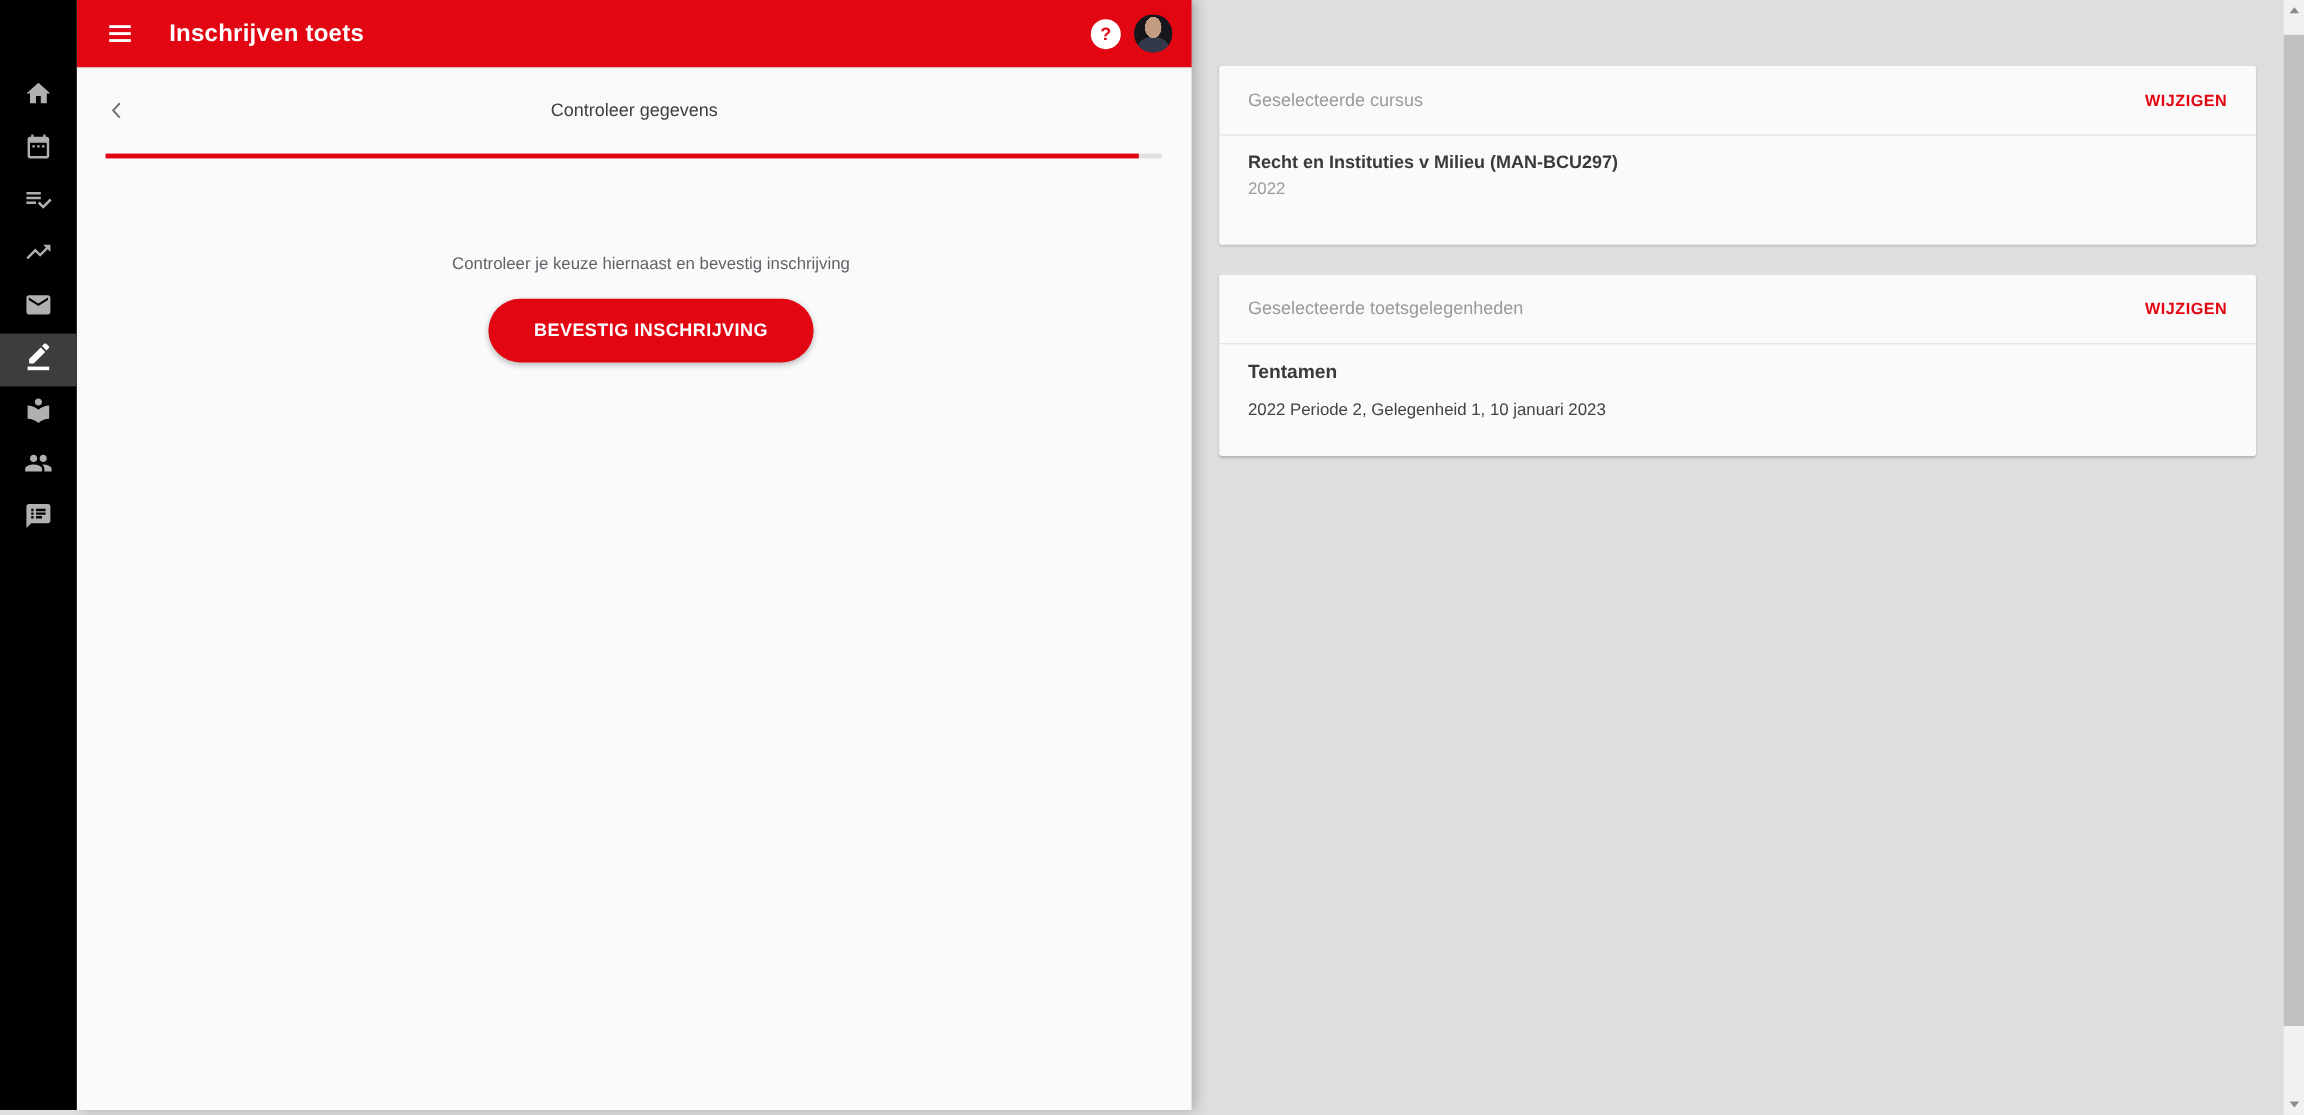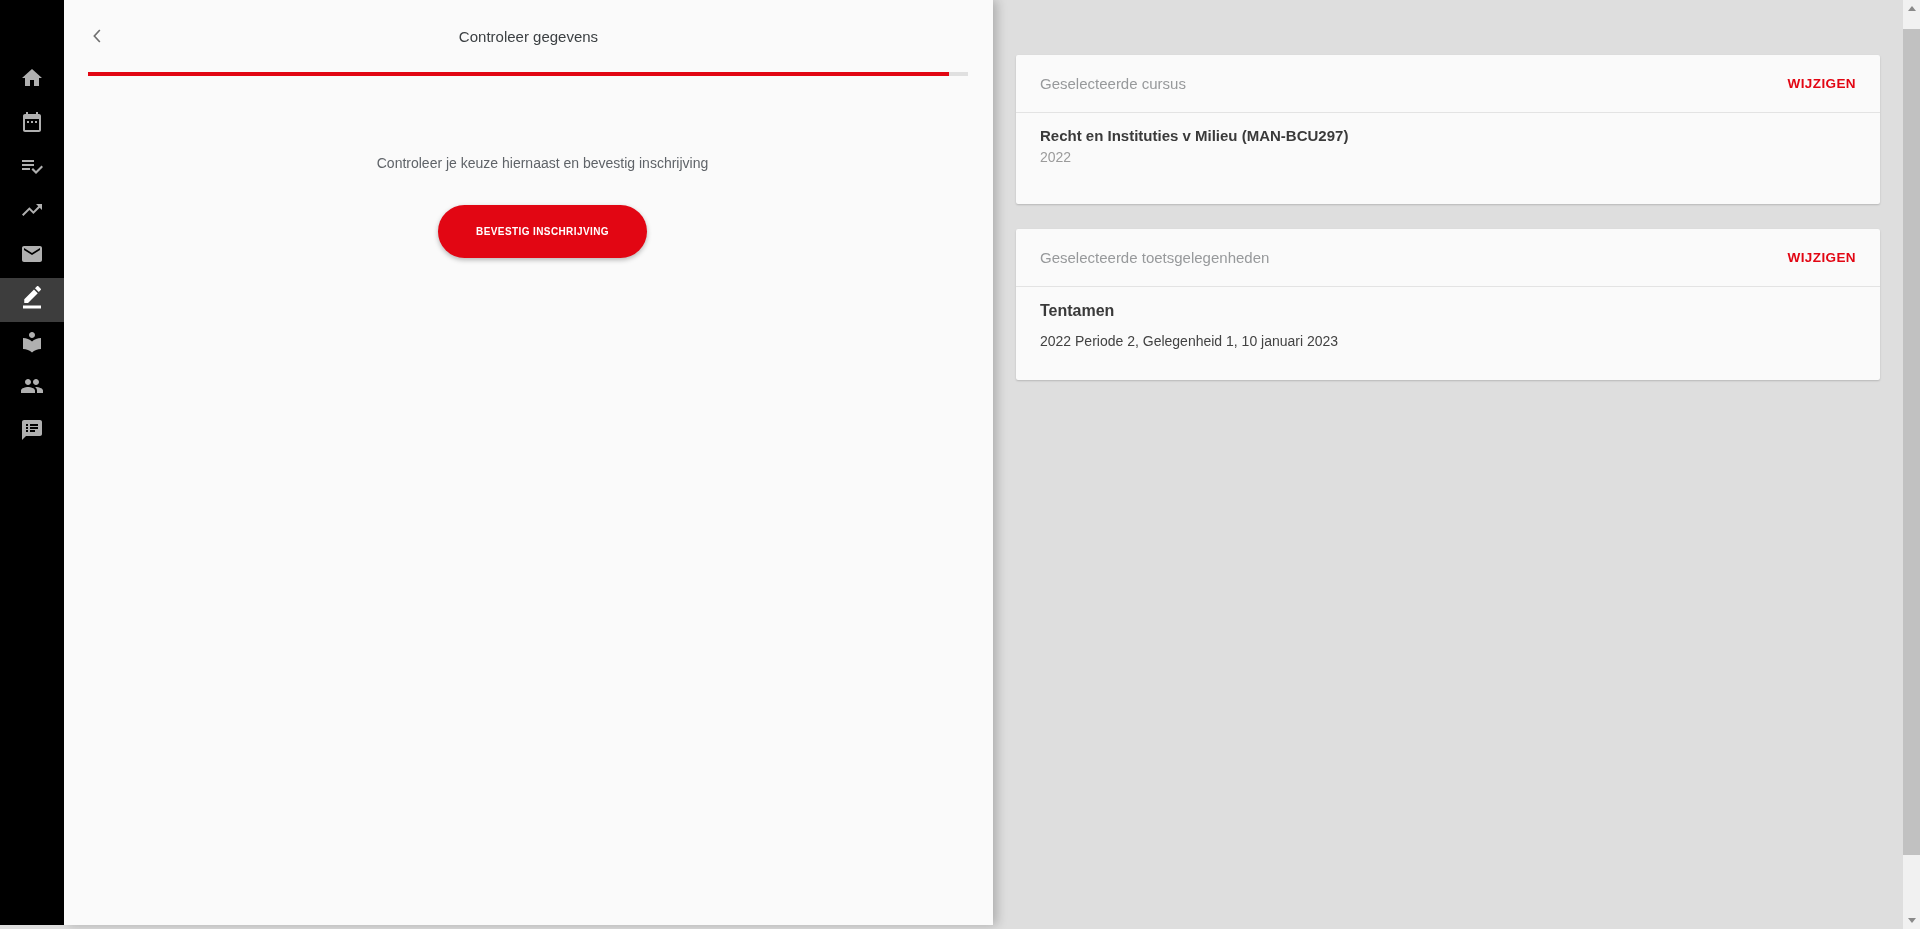--- a/index.html
+++ b/index.html
@@ -28,21 +28,21 @@
 
   .subheader { height:72px; position:relative; display:flex; align-items:center; justify-content:center;border-radius:27px; }
   .back-btn { position:absolute; left:20px; top:50%; transform:translateY(-50%); width:28px; height:28px; display:flex; align-items:center; justify-content:center; cursor:pointer; }
   .step-title { font-size:15px; color:#3c4043; }
 
   .progress { height:4px; margin:0 25px 0 24px; background:#e0e0e0; }
   .progress-fill { height:4px; background:#e20613; width:0; }
 
   .wizard-body { text-align:center; padding-top:79px;padding-left:28px; }
   .instruction { font-size:14px; color:#5f6368; }
-  .confirm-btn { margin-top:34px; height:53px; padding:0 38px; border:none; border-radius:26.5px; background:#e20613; color:#fff; font-family:"Liberation Sans", sans-serif; font-size:10px; font-weight:bold; letter-spacing:0.4px; cursor:pointer; box-shadow:0 2px 5px rgba(0,0,0,0.28); }
+  .confirm-btn { margin-top:22px; height:53px; padding:0 38px; border:none; border-radius:26.5px; background:#e20613; color:#fff; font-family:"Liberation Sans", sans-serif; font-size:15px; font-weight:bold; letter-spacing:0.4px; cursor:pointer; box-shadow:0 2px 5px rgba(0,0,0,0.28); }
 
   
   .panel { flex:1; background:#dedede; padding:55px 23px 0 23px; }
   .card { background:#fafafa; border-radius:2px; box-shadow:0 1px 2px rgba(0,0,0,0.18); margin-bottom:25px; }
   .card-header { height:58px; display:flex; align-items:center; justify-content:space-between; padding:0 24px; border-bottom:1px solid #e3e3e3; }
   .card-label { font-size:15px; color:#97999b; }
   .card-action { font-size:13.5px; font-weight:bold; color:#e20613; letter-spacing:0.4px; cursor:pointer; }
   .card-body { padding:13px 24px 36px 24px; }
   .course-name { font-size:15px; font-weight:bold; color:#3a3a3a; line-height:20px; }
   .course-year { font-size:14px; color:#9b9b9b; line-height:22px; }
@@ -107,20 +107,35 @@
           </svg></span>
     </div>
     <div class="nav-item">
       <span><svg viewBox="0 0 24 24" width="24" height="24" fill="currentColor">
             <path d="M20 2H4c-1.1 0-1.99.9-1.99 2L2 22l4-4h14c1.1 0 2-.9 2-2V4c0-1.1-.9-2-2-2zM8 14H6v-2h2v2zm0-3H6V9h2v2zm0-3H6V6h2v2zm7 6h-5v-2h5v2zm3-3h-8V9h8v2zm0-3h-8V6h8v2z"></path>
           </svg></span>
     </div>
   </nav>
 
   <section class="main">
+    <div class="appbar">
+      <div class="menu-btn">
+        <svg viewBox="0 0 24 24" width="24" height="24" fill="#ffffff">
+            <rect x="3" y="5" width="18" height="2.4"></rect>
+            <rect x="3" y="10.8" width="18" height="2.4"></rect>
+            <rect x="3" y="16.6" width="18" height="2.4"></rect>
+          </svg>
+      </div>
+      <div class="appbar-title">Inschrijven toets</div>
+      <div class="appbar-spacer"></div>
+      <div class="help-btn">
+          <span>?</span>
+        </div>
+      <div class="avatar"></div>
+    </div>
 
     <div class="subheader">
       <div class="back-btn">
         <svg viewBox="0 0 24 24" width="22" height="22" fill="none" stroke="#6f6f6f" stroke-width="1.8">
             <polyline points="14 5.5 8 12 14 18.5"></polyline>
           </svg>
       </div>
       <div class="step-title">Controleer gegevens</div>
     </div>
 

